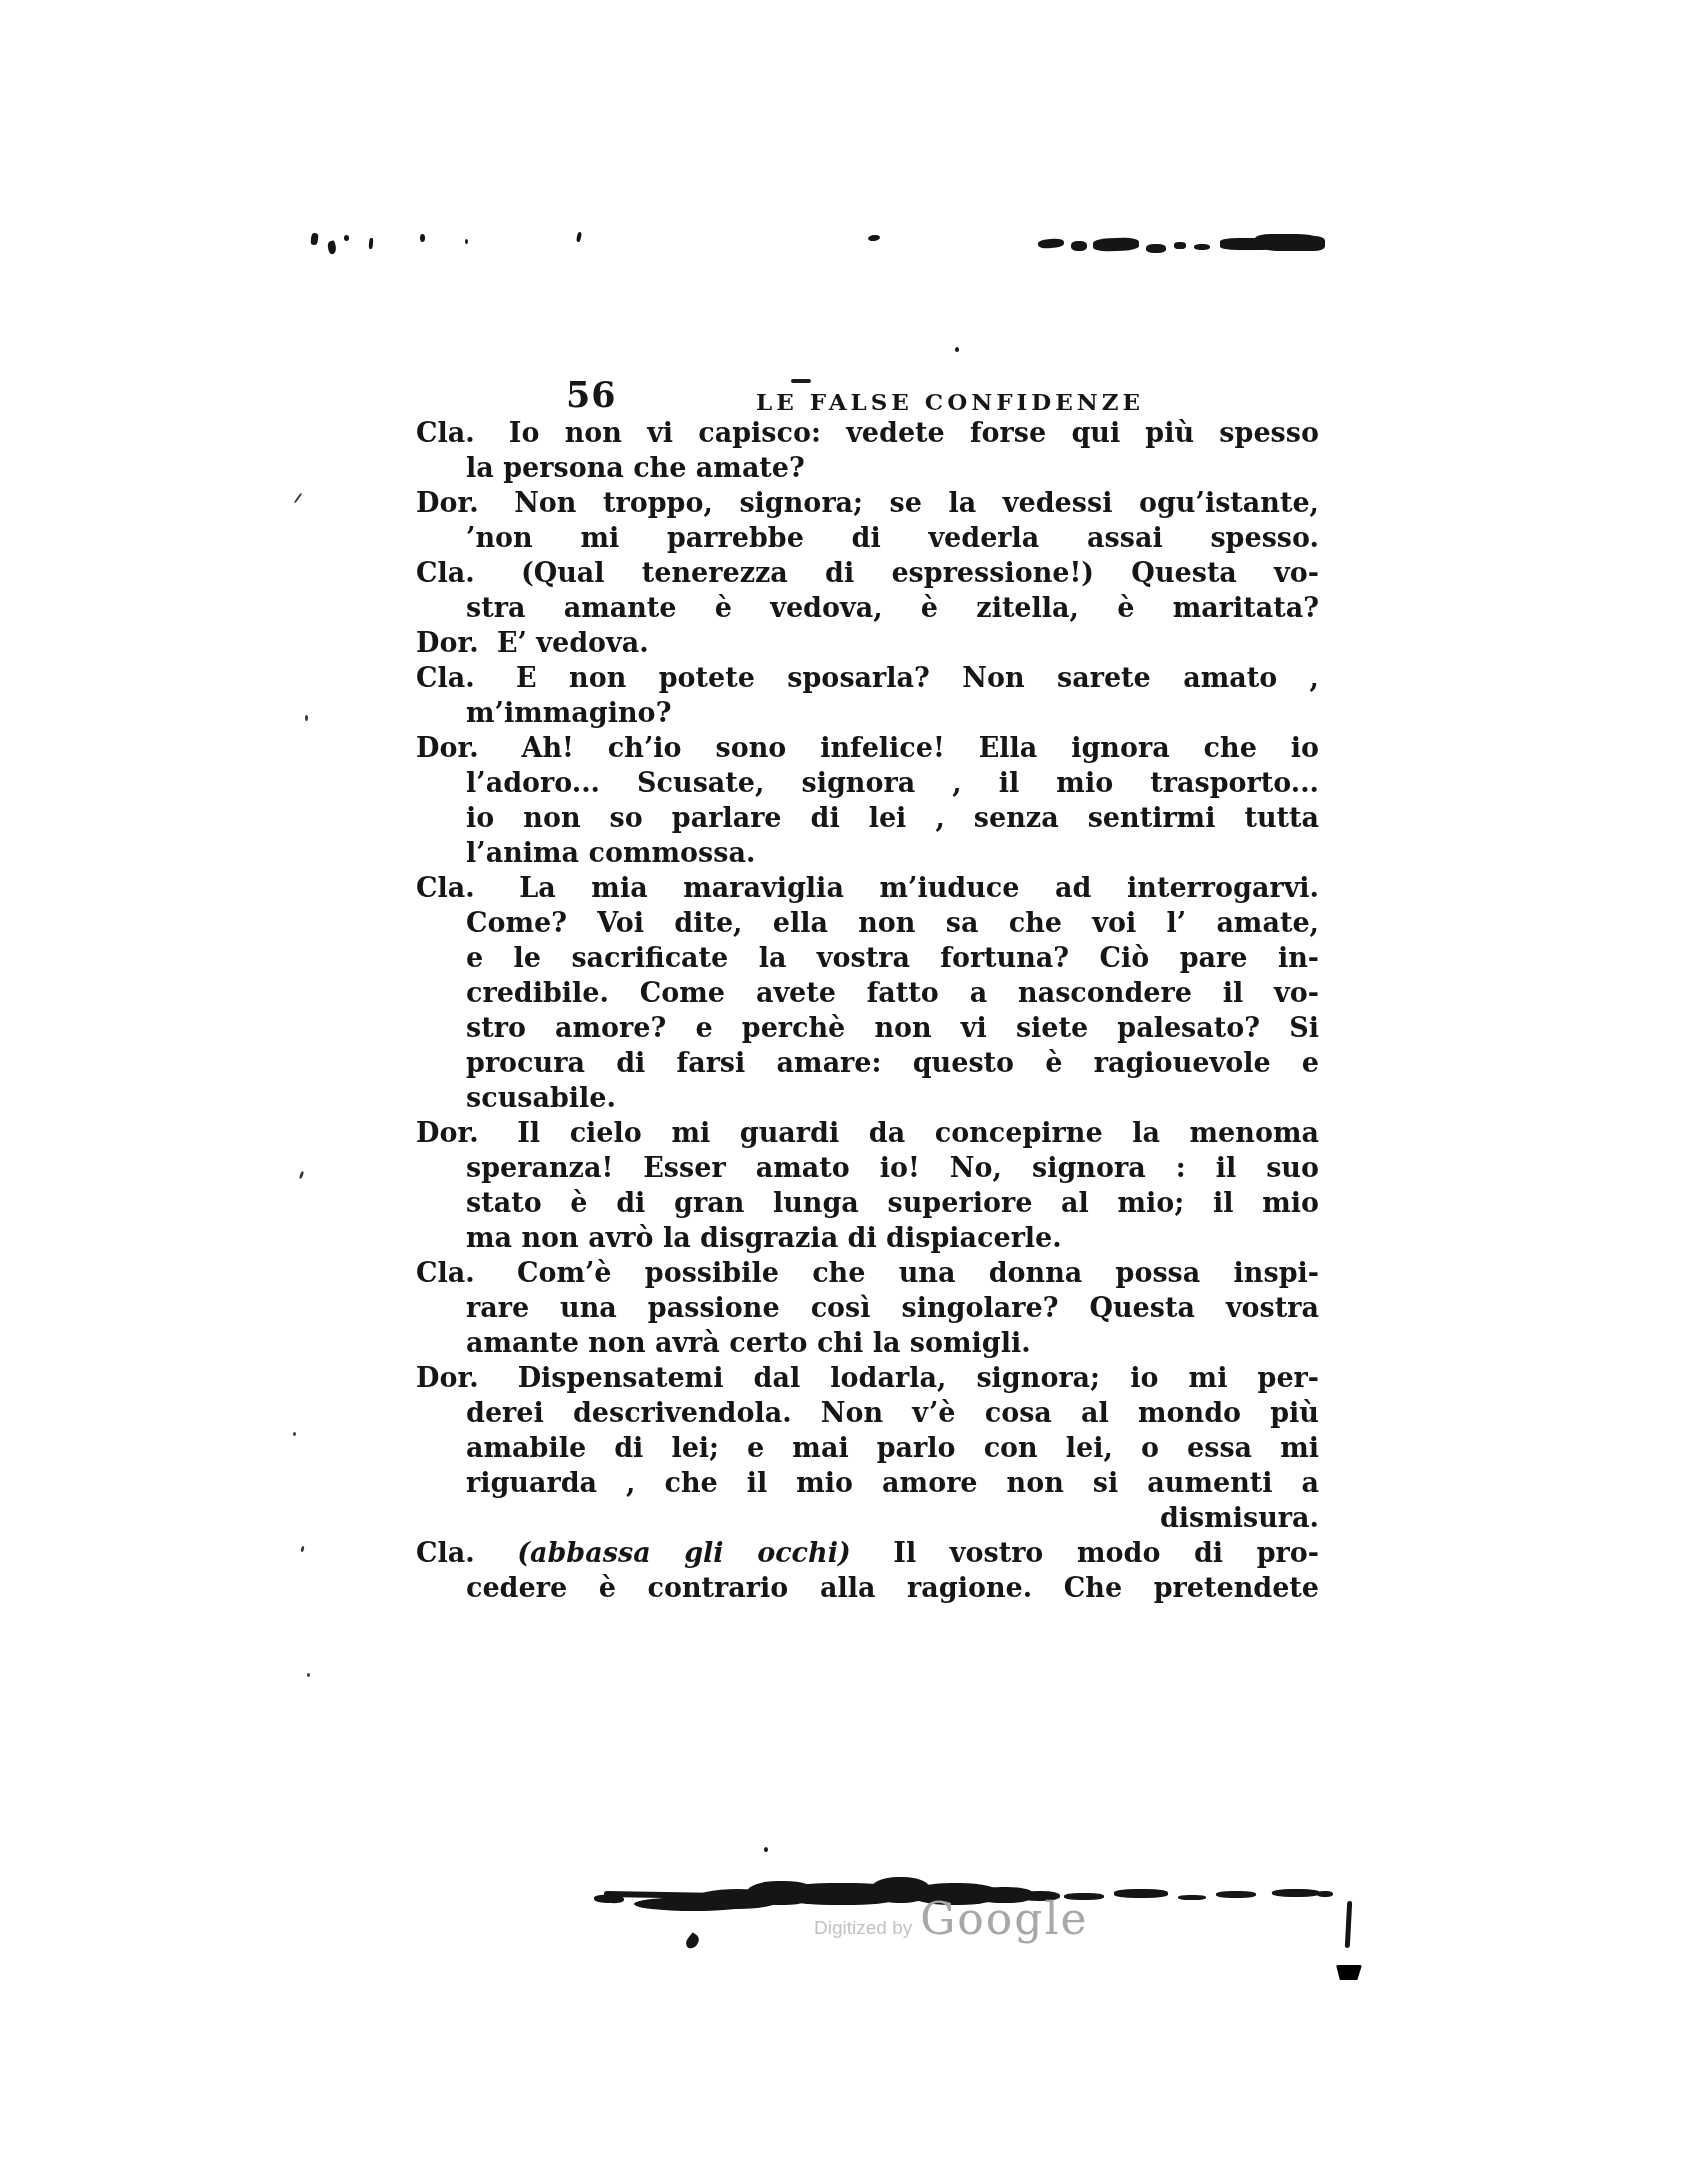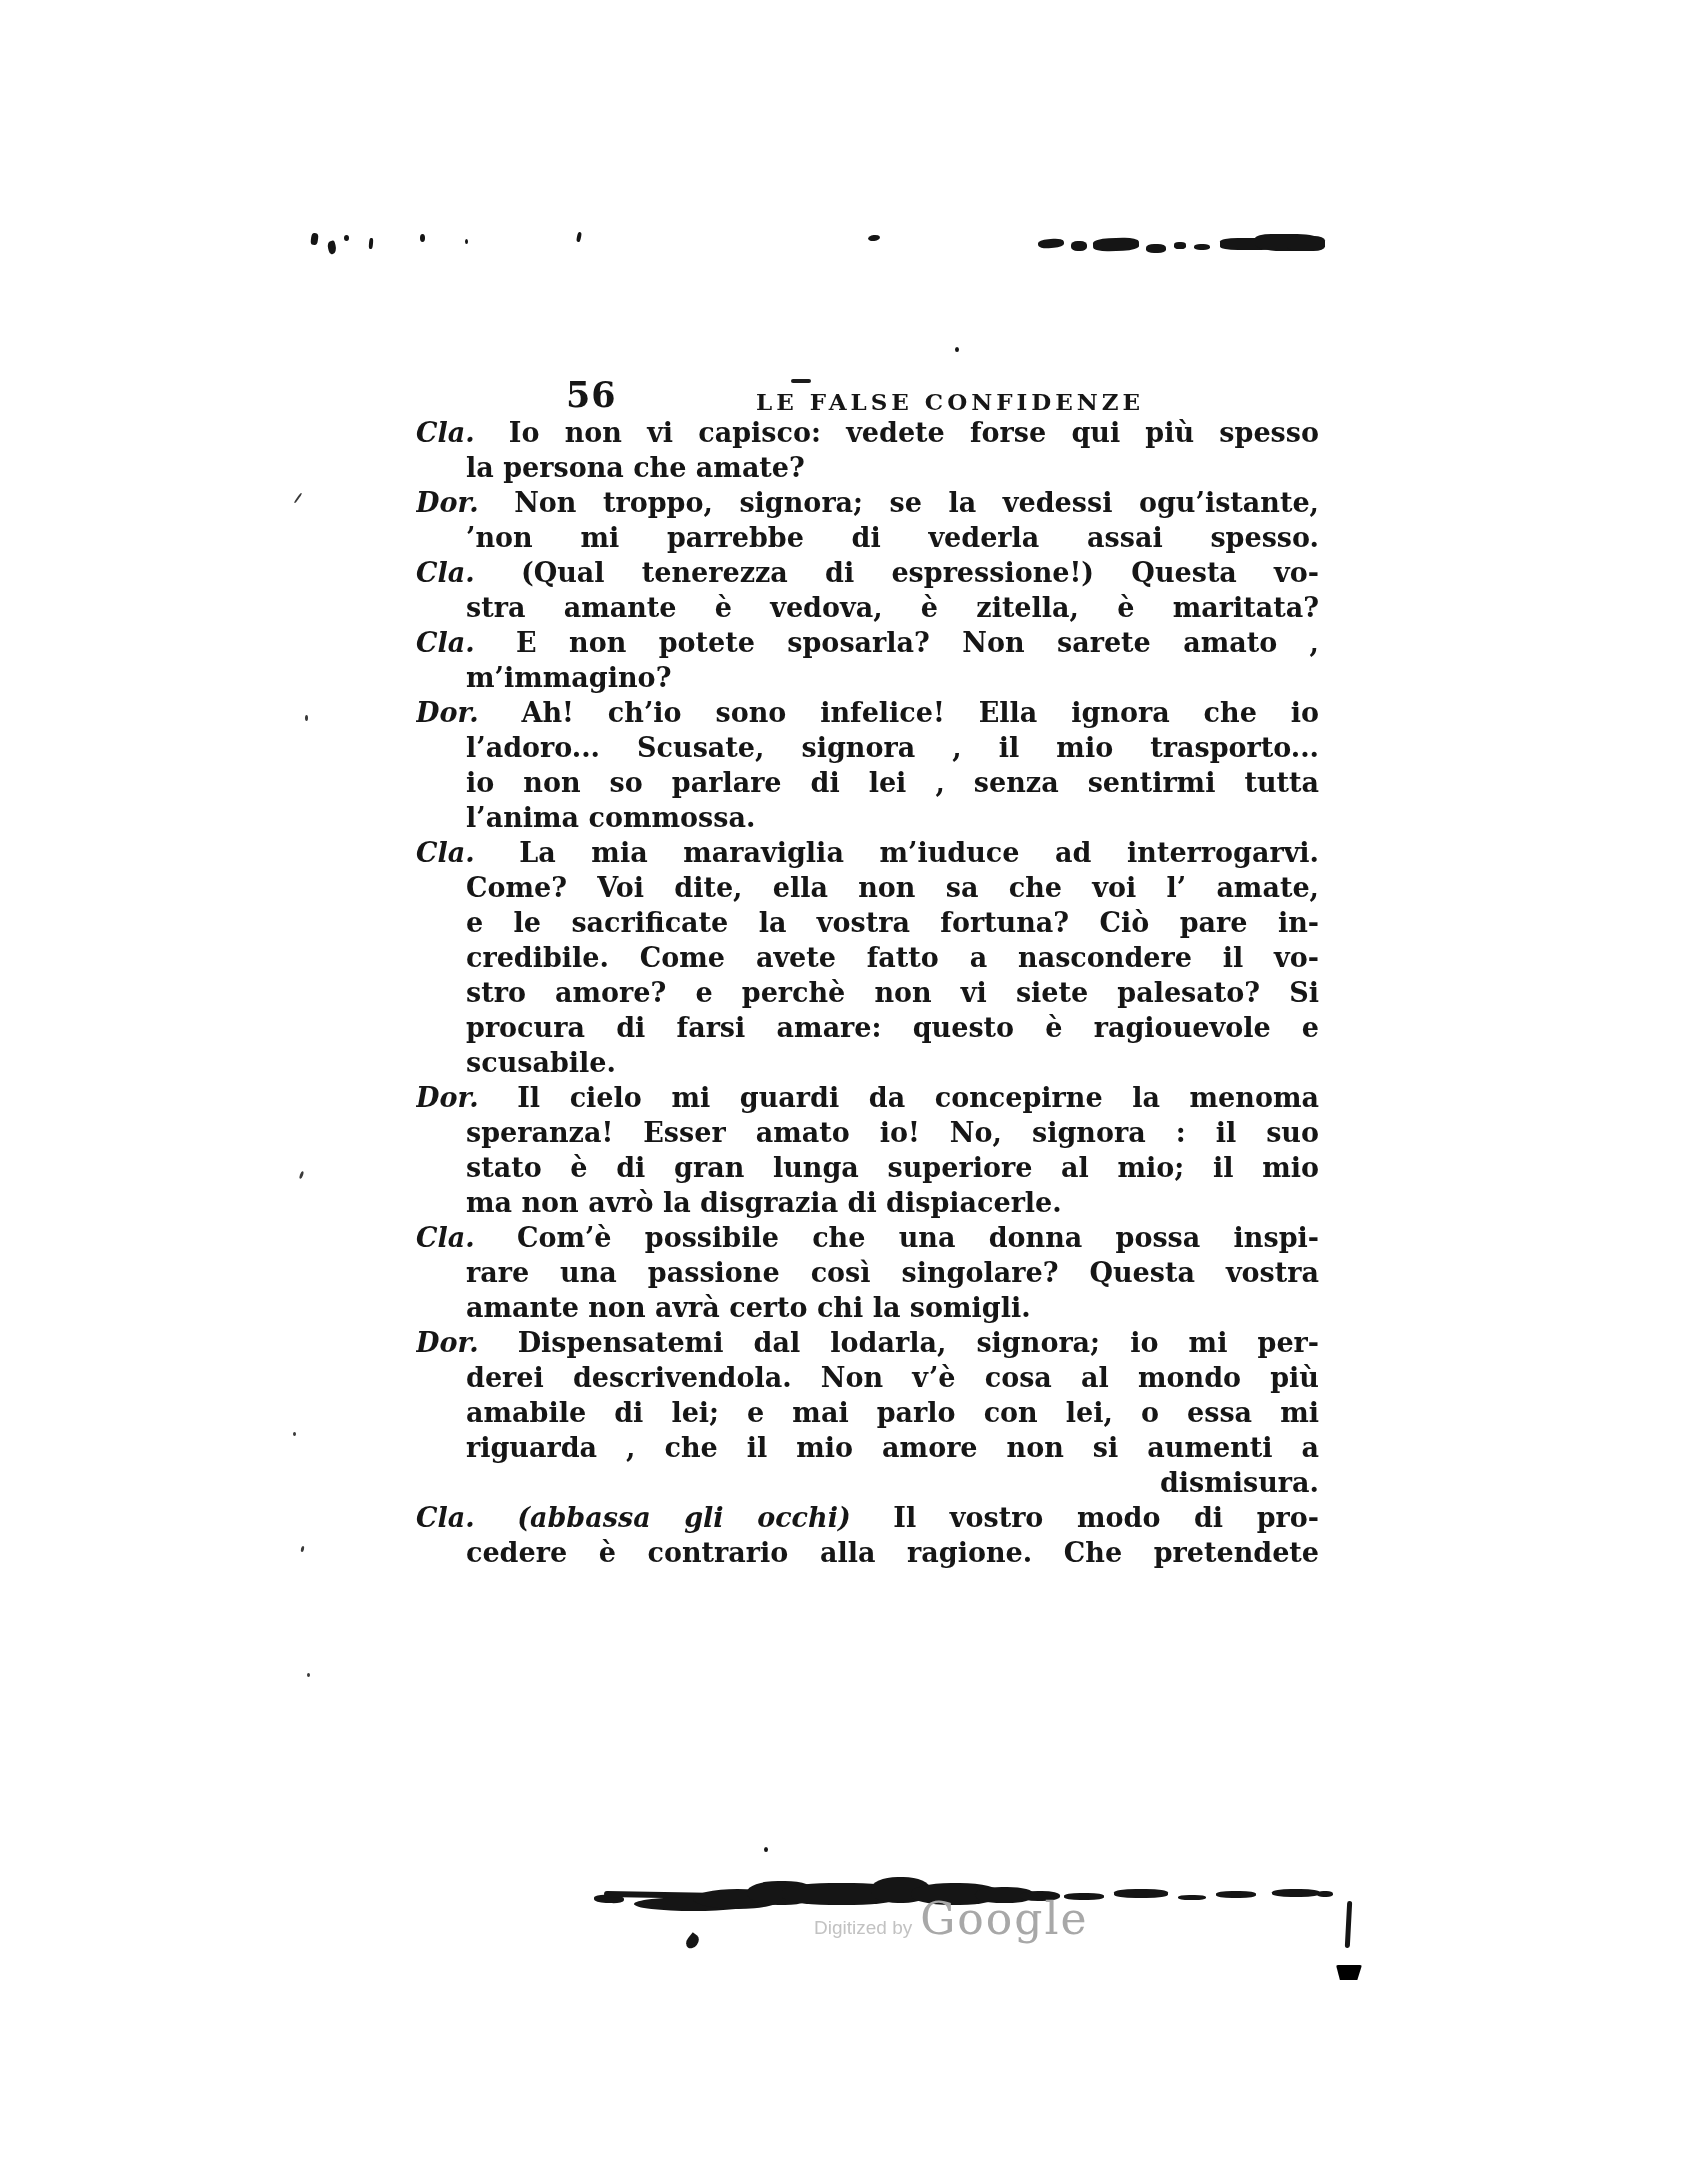--- a/index.html
+++ b/index.html
@@ -6,21 +6,21 @@
   .page{position:relative;width:1683px;height:2178px;background:#ffffff;overflow:hidden;
         font-family:"DejaVu Serif", serif;color:#161616;padding-left:39px;}
   
   .pagenum{position:absolute;left:566px;top:374px;font-size:35px;font-weight:bold;letter-spacing:1px;}
   .runtitle{position:absolute;left:756px;top:388px;font-size:23px;font-weight:bold;letter-spacing:4px;white-space:nowrap;}
   .title-mark{position:absolute;left:791px;top:379px;width:20px;height:4px;background:#1c1c1c;border-radius:2px;}
   
   .body-col{position:absolute;left:416px;top:415px;width:903px;}
   .line{height:35px;line-height:35px;font-size:27px;font-weight:bold;overflow:hidden;text-align:left;}
   .line.fill{text-align:justify;text-align-last:justify;}
-  .sp{font-style:italic;margin-right:9px;}
+  .sp{margin-right:9px;}
   .stage{font-style:italic;margin-right:9px;}
   
   .ink{position:absolute;background:#151515;}
   .ink.lite{background:#3a3a3a;}
   
   .wm{position:absolute;left:814px;top:1893px;display:inline-flex;align-items:baseline;white-space:nowrap;}
   .wm .pfx{font-family:"Liberation Sans", sans-serif;font-size:19px;color:#c2c2c2;margin-right:8px;}
   .wm .brand{font-family:"DejaVu Serif", serif;font-size:44px;color:#a8a8a8;letter-spacing:2px;}
 </style>
 </head>
@@ -84,20 +84,25 @@
       <div class="line fill">
       <span class="sp">Cla.</span>
       
       <span class="tx">(Qual tenerezza di espressione!) Questa vo-</span>
     </div>
       <div class="line indent fill" style="padding-left: 50px;">
       
       
       <span class="tx">stra amante è vedova, è zitella, è maritata?</span>
     </div>
+      <div class="line">
+      <span class="sp">Dor.</span>
+      
+      <span class="tx">E’ vedova.</span>
+    </div>
       <div class="line fill">
       <span class="sp">Cla.</span>
       
       <span class="tx">E non potete sposarla? Non sarete amato ,</span>
     </div>
       <div class="line indent" style="padding-left: 50px;">
       
       
       <span class="tx">m’immagino?</span>
     </div>

